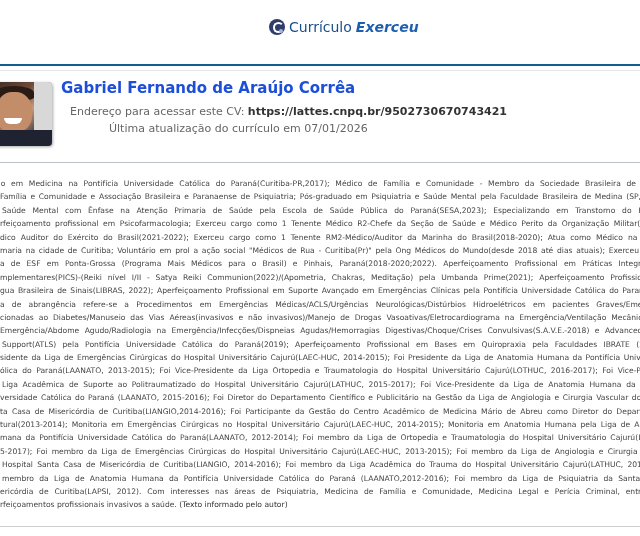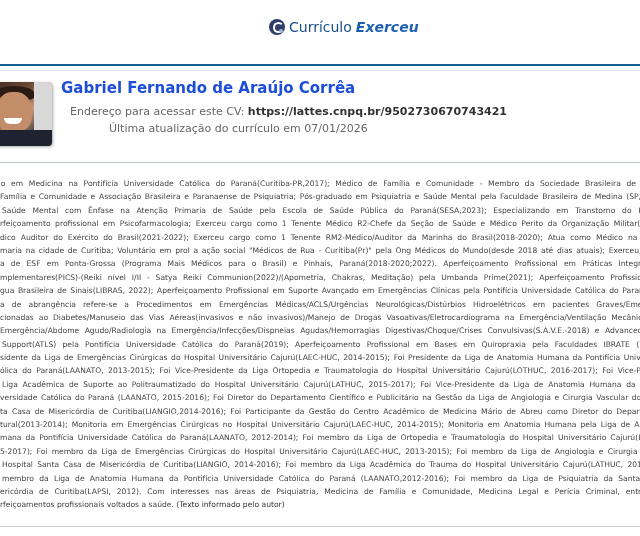--- a/index.html
+++ b/index.html
@@ -79,16 +79,16 @@
   <div class="line" style="margin-left:36px"><span class="t">ólica do Paraná(LAANATO, 2013-2015); Foi Vice-Presidente da Liga Ortopedia e Traumatologia do Hospital Universitário Cajurú(LOTHUC, 2016-2017); Foi Vice-Preside</span></div>
   <div class="line" style="margin-left:38px"><span class="t">Liga Acadêmica de Suporte ao Politraumatizado do Hospital Universitário Cajurú(LATHUC, 2015-2017); Foi Vice-Presidente da Liga de Anatomia Humana da Pontifí</span></div>
   <div class="line" style="margin-left:36px"><span class="t">versidade Católica do Paraná (LAANATO, 2015-2016); Foi Diretor do Departamento Científico e Publicitário na Gestão da Liga de Angiologia e Cirurgia Vascular do Hosp</span></div>
   <div class="line" style="margin-left:36px"><span class="t">ta Casa de Misericórdia de Curitiba(LIANGIO,2014-2016); Foi Participante da Gestão do Centro Acadêmico de Medicina Mário de Abreu como Diretor do Departamen</span></div>
   <div class="line" style="margin-left:36px"><span class="t">tural(2013-2014); Monitoria em Emergências Cirúrgicas no Hospital Universitário Cajurú(LAEC-HUC, 2014-2015); Monitoria em Anatomia Humana pela Liga de Anatom</span></div>
   <div class="line" style="margin-left:36px"><span class="t">mana da Pontifícia Universidade Católica do Paraná(LAANATO, 2012-2014); Foi membro da Liga de Ortopedia e Traumatologia do Hospital Universitário Cajurú(LOTHU</span></div>
   <div class="line" style="margin-left:36px"><span class="t">5-2017); Foi membro da Liga de Emergências Cirúrgicas do Hospital Universitário Cajurú(LAEC-HUC, 2013-2015); Foi membro da Liga de Angiologia e Cirurgia Vascu</span></div>
   <div class="line" style="margin-left:38px"><span class="t">Hospital Santa Casa de Misericórdia de Curitiba(LIANGIO, 2014-2016); Foi membro da Liga Acadêmica do Trauma do Hospital Universitário Cajurú(LATHUC, 2015-201</span></div>
   <div class="line" style="margin-left:38px"><span class="t">membro da Liga de Anatomia Humana da Pontifícia Universidade Católica do Paraná (LAANATO,2012-2016); Foi membro da Liga de Psiquiatria da Santa Casa</span></div>
   <div class="line" style="margin-left:36px"><span class="t">ericórdia de Curitiba(LAPSI, 2012). Com interesses nas áreas de Psiquiatria, Medicina de Família e Comunidade, Medicina Legal e Perícia Criminal, entre out</span></div>
-  <div class="line last" style="margin-left:36px"><span>rfeiçoamentos profissionais voltados a saúde.</span> <span class="author">(Texto informado pelo autor)</span></div>
+  <div class="line last" style="margin-left:36px"><span>rfeiçoamentos profissionais invasivos a saúde.</span> <span class="author">(Texto informado pelo autor)</span></div>
 </div>
 
 <div class="rule-bot"></div>
 
 </body></html>

